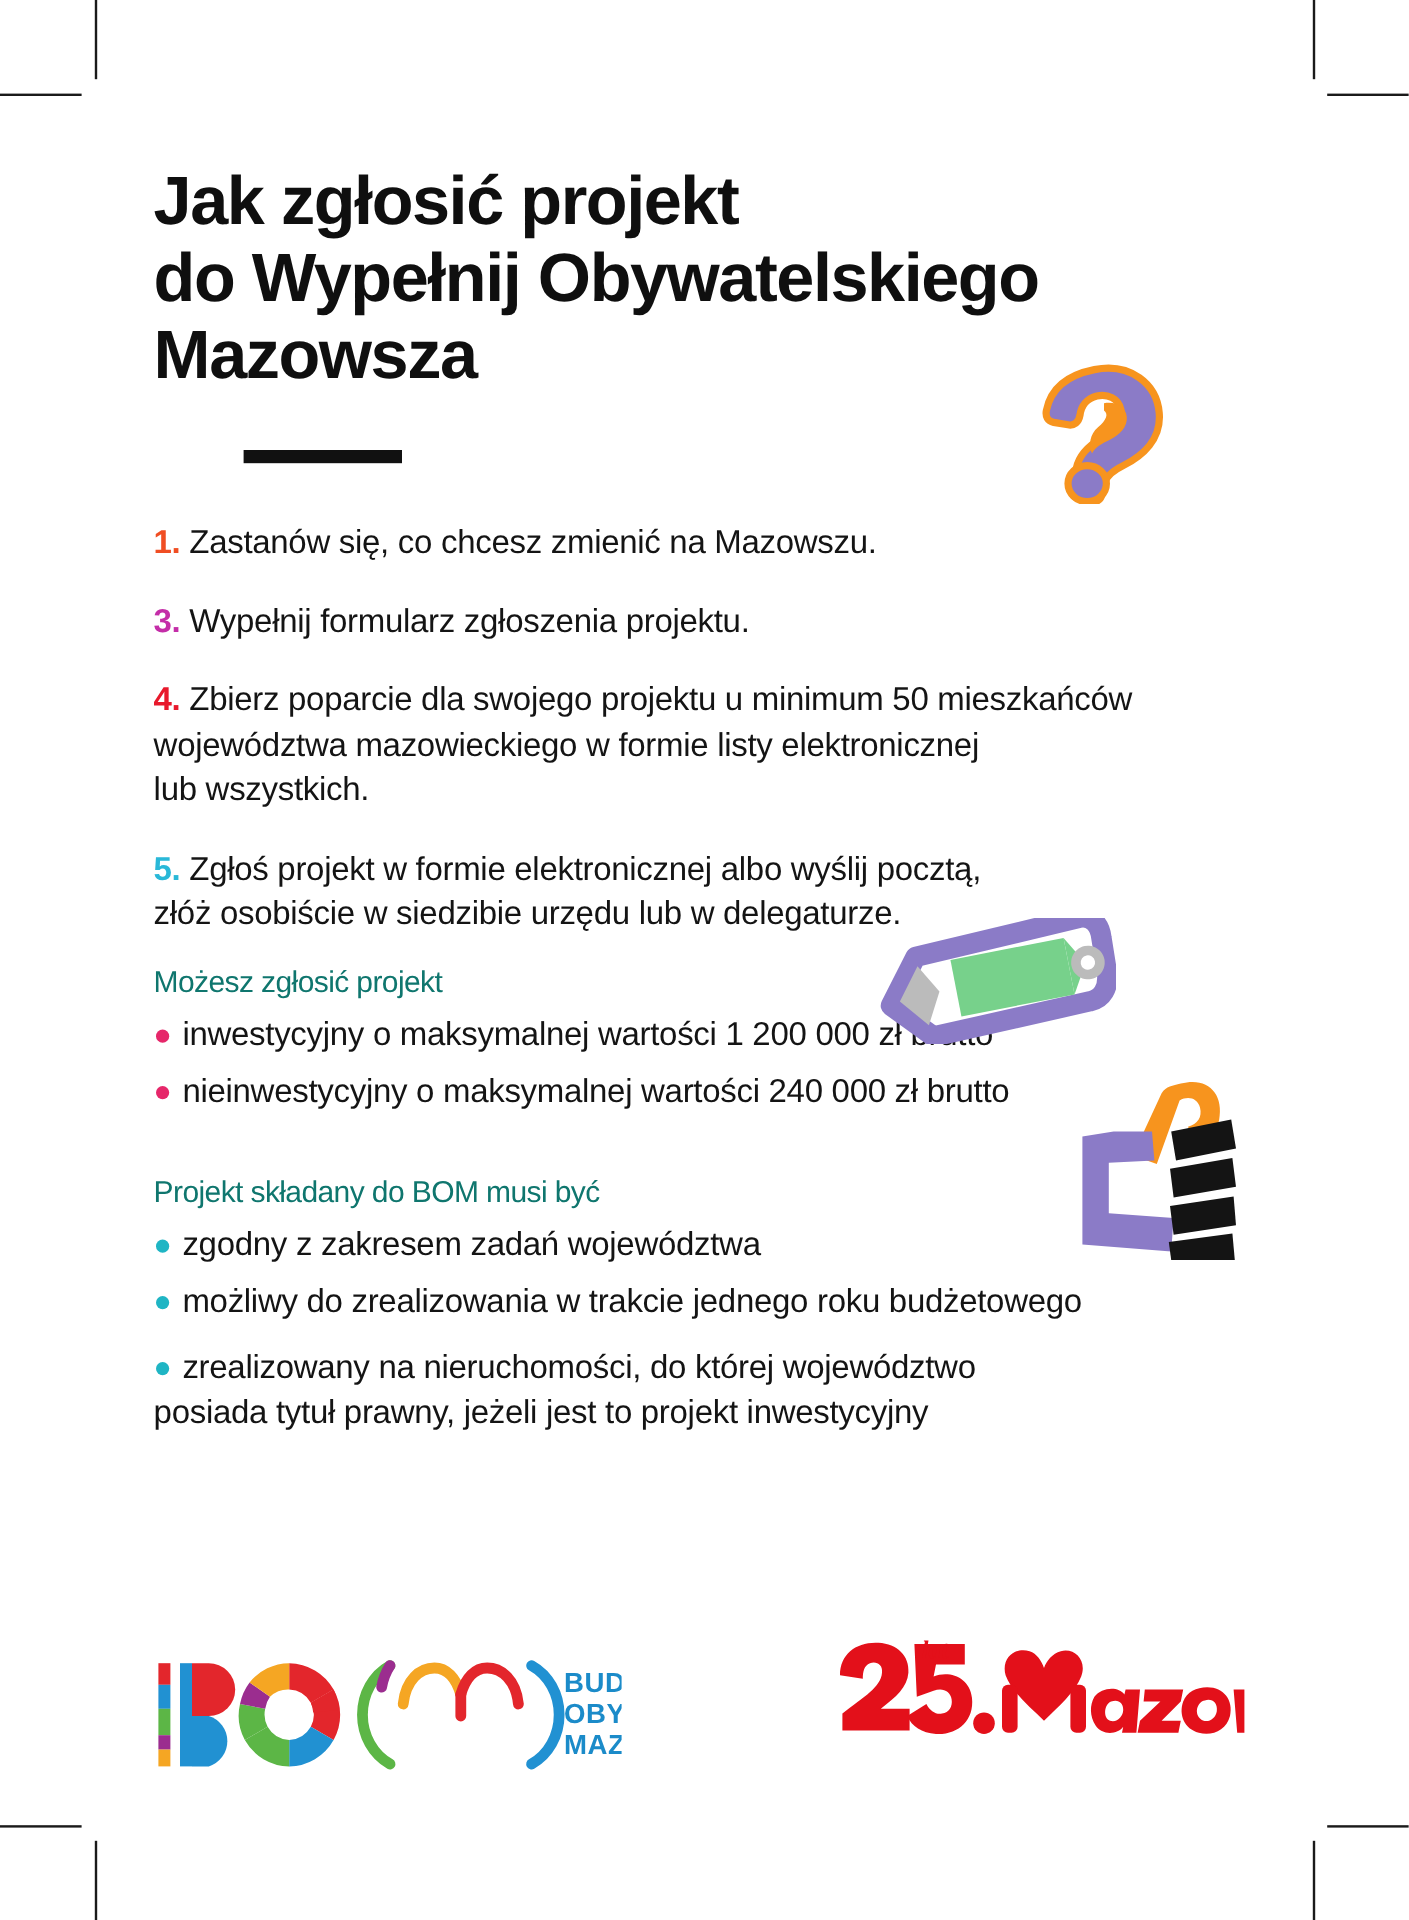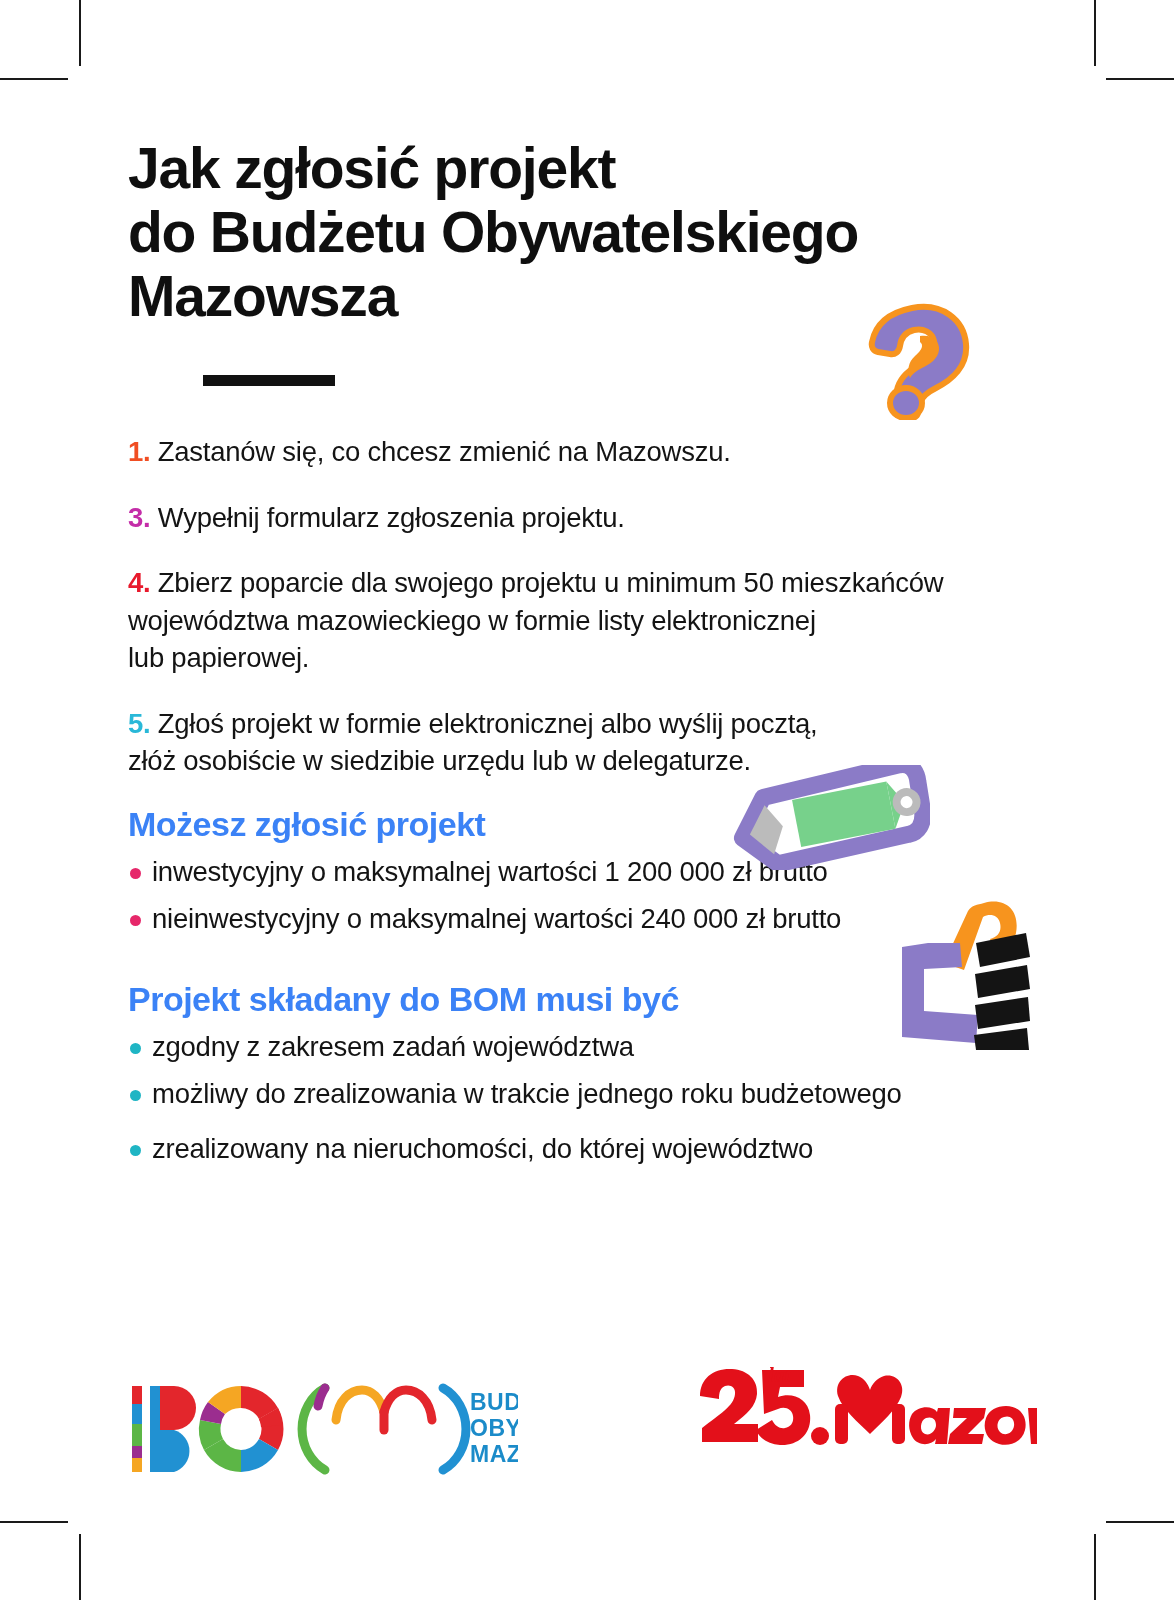--- a/index.html
+++ b/index.html
@@ -79,23 +79,23 @@
     margin-top: 28px;
   }
   .step .num {
     font-weight: 700;
     letter-spacing: -0.3px;
   }
   .step .cont { display: block; }
 
   
   .sec-head {
-    font-size: 34px;
-    font-weight: 700;
-    color: #3b82f6;
+    font-size: 25px;
+    font-weight: 400;
+    color: #0f766e;
     letter-spacing: -0.5px;
     white-space: nowrap;
   }
 
   .blk-mozesz { position: absolute; left: 0; top: 805px; width: 930px; }
   .blk-projekt { position: absolute; left: 0; top: 980px; width: 930px; }
 
   .bullets { margin-top: 9px; }
   .bullet {
     position: relative;
@@ -152,49 +152,49 @@
   <div class="crop h crop-tr-h"></div>
   <div class="crop v crop-bl-v"></div>
   <div class="crop h crop-bl-h"></div>
   <div class="crop v crop-br-v"></div>
   <div class="crop h crop-br-h"></div>
 
   <div class="content">
 
     <h1 class="title">
       <span class="tline">Jak zgłosić projekt</span>
-      <span class="tline">do Budżetu Obywatelskiego</span>
+      <span class="tline">do Wypełnij Obywatelskiego</span>
       <span class="tline">Mazowsza</span>
     </h1>
 
     <ol class="steps" id="steps-host" style="list-style:none;">
         <li class="step"><span class="num" style="color: rgb(240, 78, 35);">1.</span><span> Zastanów się, co chcesz zmienić na Mazowszu.</span></li>
         <li class="step"><span class="num" style="color: rgb(196, 45, 168);">3.</span><span> Wypełnij formularz zgłoszenia projektu.</span></li>
-        <li class="step"><span class="num" style="color: rgb(232, 25, 44);">4.</span><span> Zbierz poparcie dla swojego projektu u minimum 50 mieszkańców</span><span class="cont">województwa mazowieckiego w formie listy elektronicznej</span><span class="cont">lub papierowej.</span></li>
+        <li class="step"><span class="num" style="color: rgb(232, 25, 44);">4.</span><span> Zbierz poparcie dla swojego projektu u minimum 50 mieszkańców</span><span class="cont">województwa mazowieckiego w formie listy elektronicznej</span><span class="cont">lub wszystkich.</span></li>
         <li class="step"><span class="num" style="color: rgb(41, 184, 216);">5.</span><span> Zgłoś projekt w formie elektronicznej albo wyślij pocztą,</span><span class="cont">złóż osobiście w siedzibie urzędu lub w delegaturze.</span></li>
       </ol>
 
     <div class="blk-mozesz">
       <div class="sec-head">Możesz zgłosić projekt</div>
       <div class="bullets" id="bullets-mozesz">
           <div class="bullet"><span class="dot" style="background: rgb(230, 39, 106);"></span><span>inwestycyjny o maksymalnej wartości 1 200 000 zł brutto</span></div>
           <div class="b-gap"></div>
           <div class="bullet"><span class="dot" style="background: rgb(230, 39, 106);"></span><span>nieinwestycyjny o maksymalnej wartości 240 000 zł brutto</span></div>
         </div>
     </div>
 
     <div class="blk-projekt">
       <div class="sec-head">Projekt składany do BOM musi być</div>
       <div class="bullets" id="bullets-projekt">
           <div class="bullet"><span class="dot" style="background: rgb(31, 181, 196);"></span><span>zgodny z zakresem zadań województwa</span></div>
           <div class="b-gap"></div>
           <div class="bullet"><span class="dot" style="background: rgb(31, 181, 196);"></span><span>możliwy do zrealizowania w trakcie jednego roku budżetowego</span></div>
           <div class="b-gap"></div>
           <div class="b-gap"></div>
-          <div class="bullet"><span class="dot" style="background: rgb(31, 181, 196);"></span><span>zrealizowany na nieruchomości, do której województwo</span></div>
+          <div class="bullet"><span class="dot" style="background: rgb(31, 181, 196);"></span><span>zrealizowany na nieruchomości, do której województwo</span><span class="wrapline">posiada tytuł prawny, jeżeli jest to projekt inwestycyjny</span></div>
         </div>
     </div>
 
   <div class="rule"></div>
     </div>
 
   <div class="icon icon-question">
     <svg viewBox="0 0 120 120" width="120" height="120">
       <path d="M52 8 C82 2 104 20 106 44 C108 66 92 80 76 88 C66 93 62 97 61 102
                L58 113 C57 117 53 119 49 118 L38 115 C34 114 32 110 33 106 L37 90

